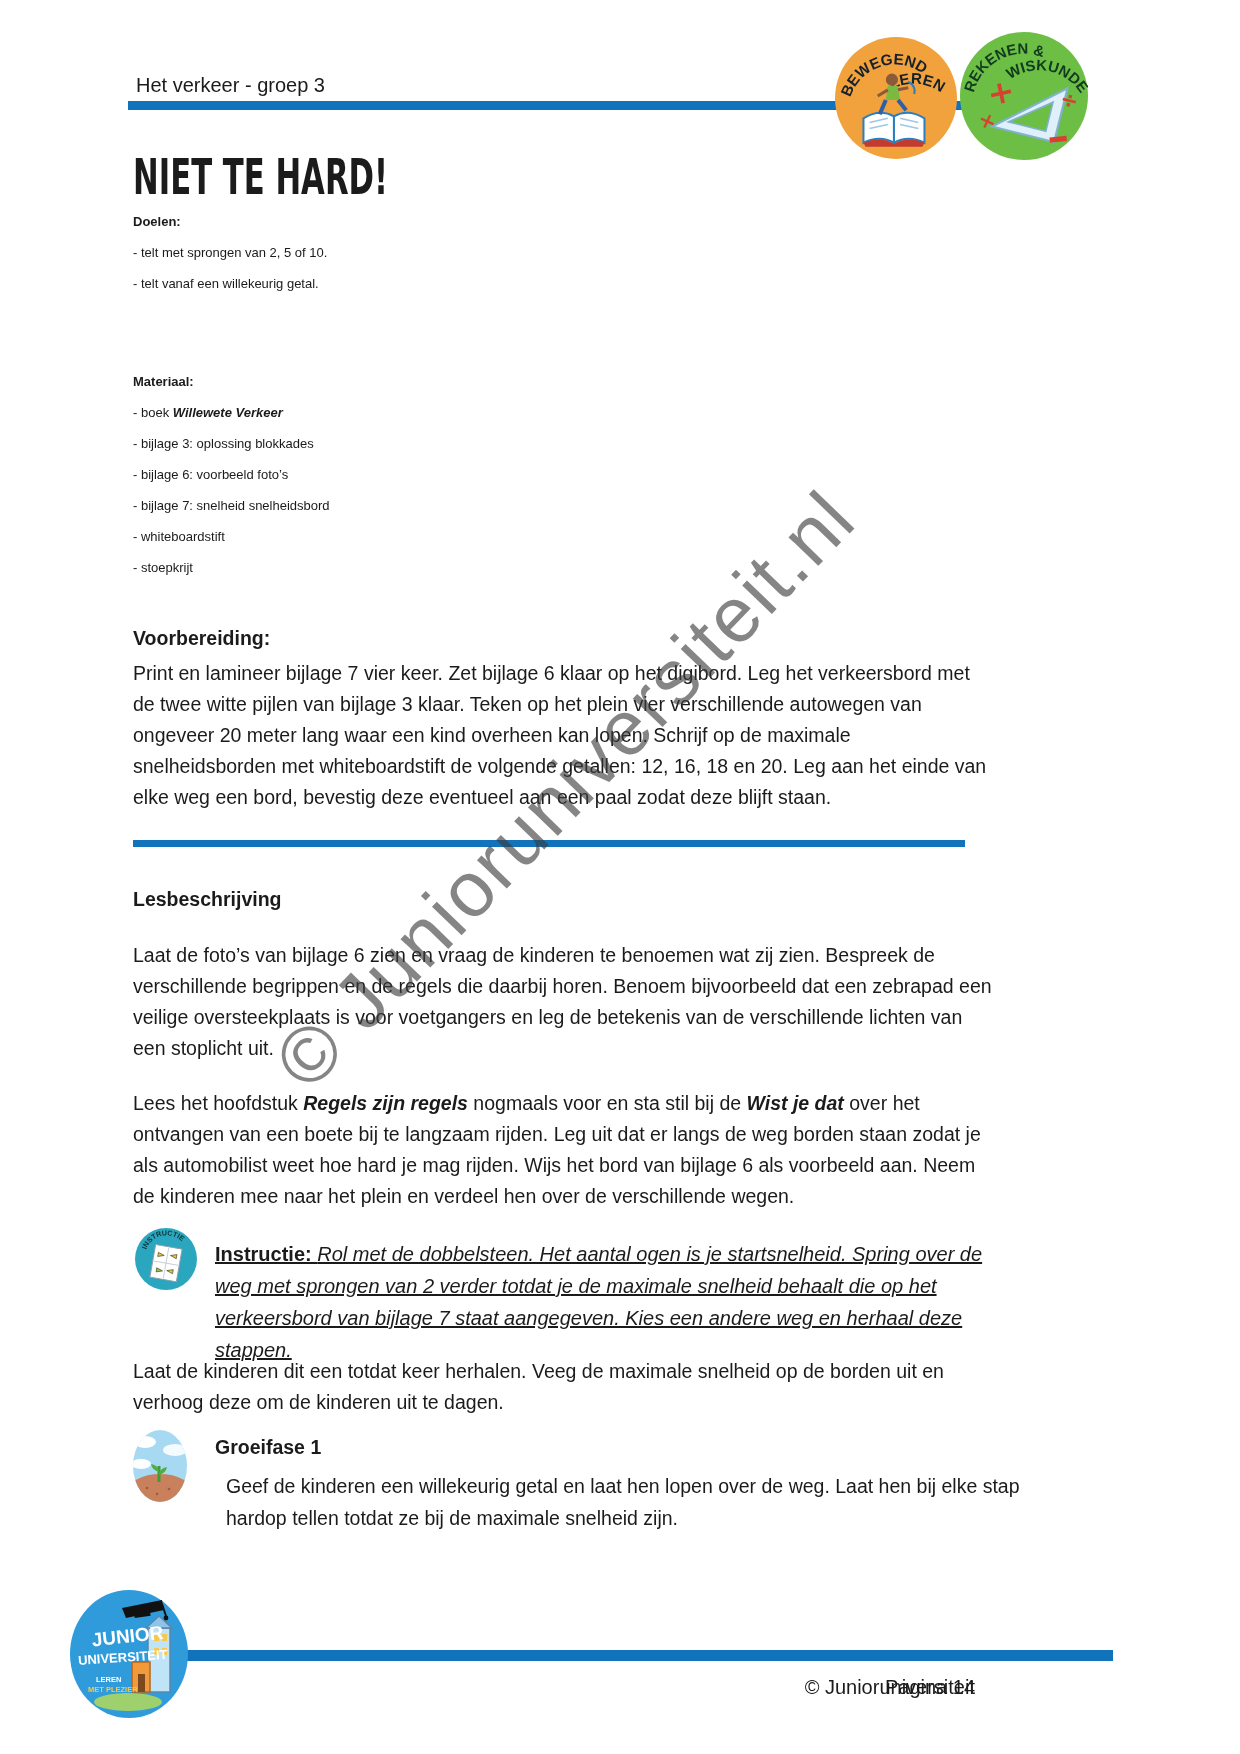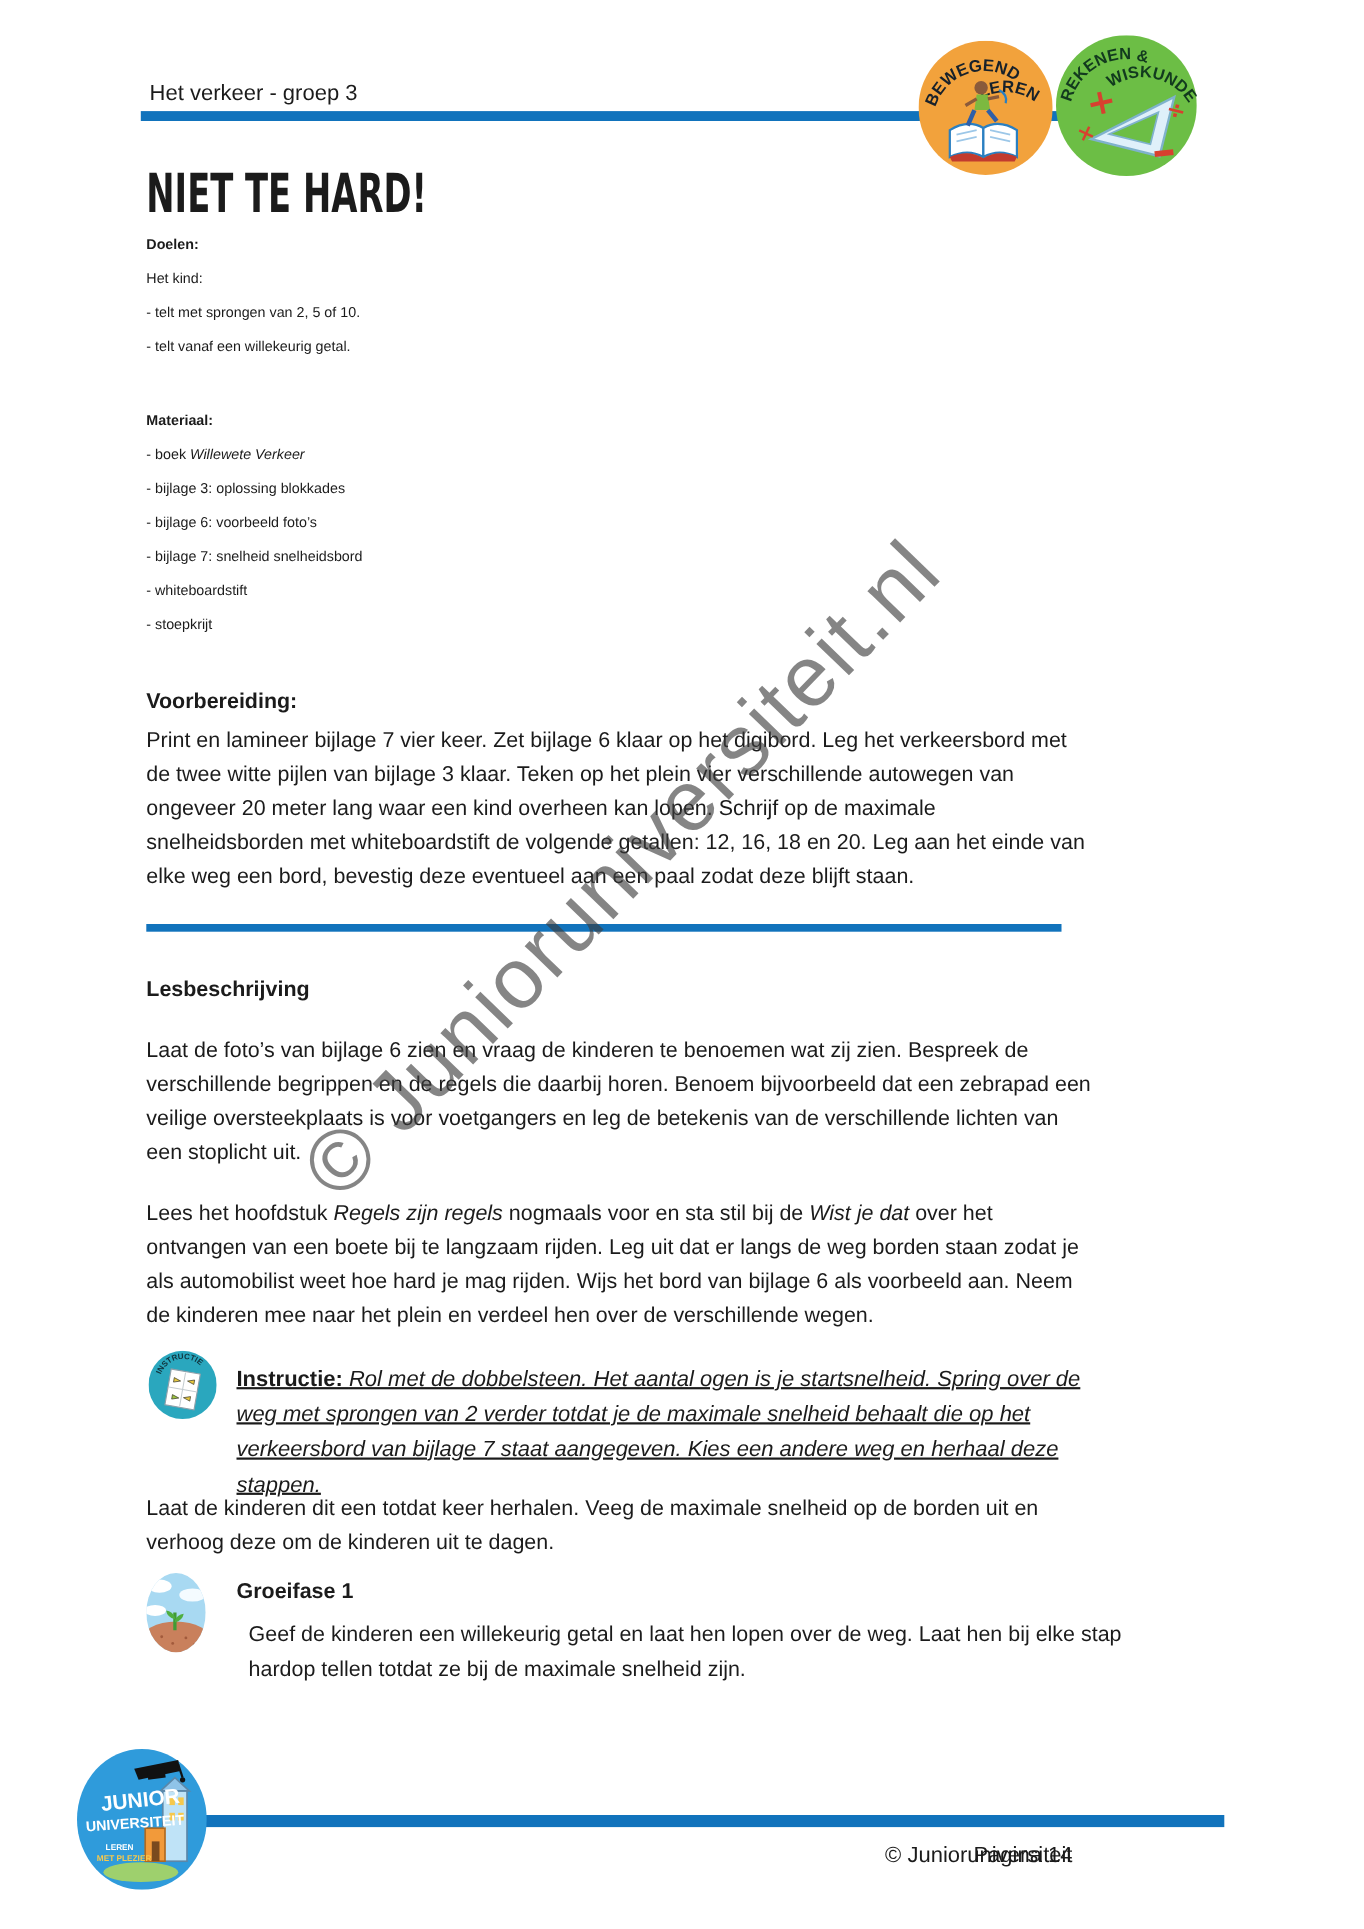--- a/index.html
+++ b/index.html
@@ -3,21 +3,21 @@
 <meta charset="utf-8">
 <style>
   html,body{margin:0;padding:0;background:#e8e8e8;}
   .page{
     position:relative;width:1240px;height:1754px;background:#ffffff;
     margin:0 auto;overflow:hidden;
     font-family:"Liberation Sans",sans-serif;color:#1b1b1b;
   }
   .abs{position:absolute;}
   .bold{font-weight:bold;}
-  .italic{font-style:italic;}
+  .italic{font-style:italic;font-weight:bold;}
 
   .header-title{left:136px;top:74px;font-size:20px;}
   .header-rule{left:128px;top:101px;width:958px;height:9px;background:var(--accent-blue);}
   .badge{position:absolute;}
   .badge-orange{left:835px;top:37px;width:122px;height:122px;}
   .badge-green{left:960px;top:32px;width:128px;height:128px;}
 
   .doc-title{
     left:133px;top:148px;margin:0;font-family:"DejaVu Sans",sans-serif;
     font-size:48px;font-weight:900;letter-spacing:0px;
@@ -117,21 +117,20 @@
       <text x="18" y="90" font-size="18" transform="rotate(-20 24 84)">×</text>
       <text x="94" y="70" font-size="20" transform="rotate(14 100 64)">÷</text>
       <rect x="84" y="98" width="16" height="5" transform="rotate(-6 92 100)"></rect>
     </g>
   </svg>
 
   <h1 class="abs doc-title">NIET TE HARD!</h1>
 
   <div class="abs doelen">
     <div class="textline bold">Doelen:</div>
-    <div class="textline">Het kind:</div>
     <div class="textline">- telt met sprongen van 2, 5 of 10.</div>
     <div class="textline">- telt vanaf een willekeurig getal.</div>
   </div>
 
   <div class="abs materiaal">
     <div class="textline bold">Materiaal:</div>
     <div class="textline">
       <span>- boek </span><span class="italic">Willewete Verkeer</span>
     </div>
     <div class="textline">- bijlage 3: oplossing blokkades</div>

